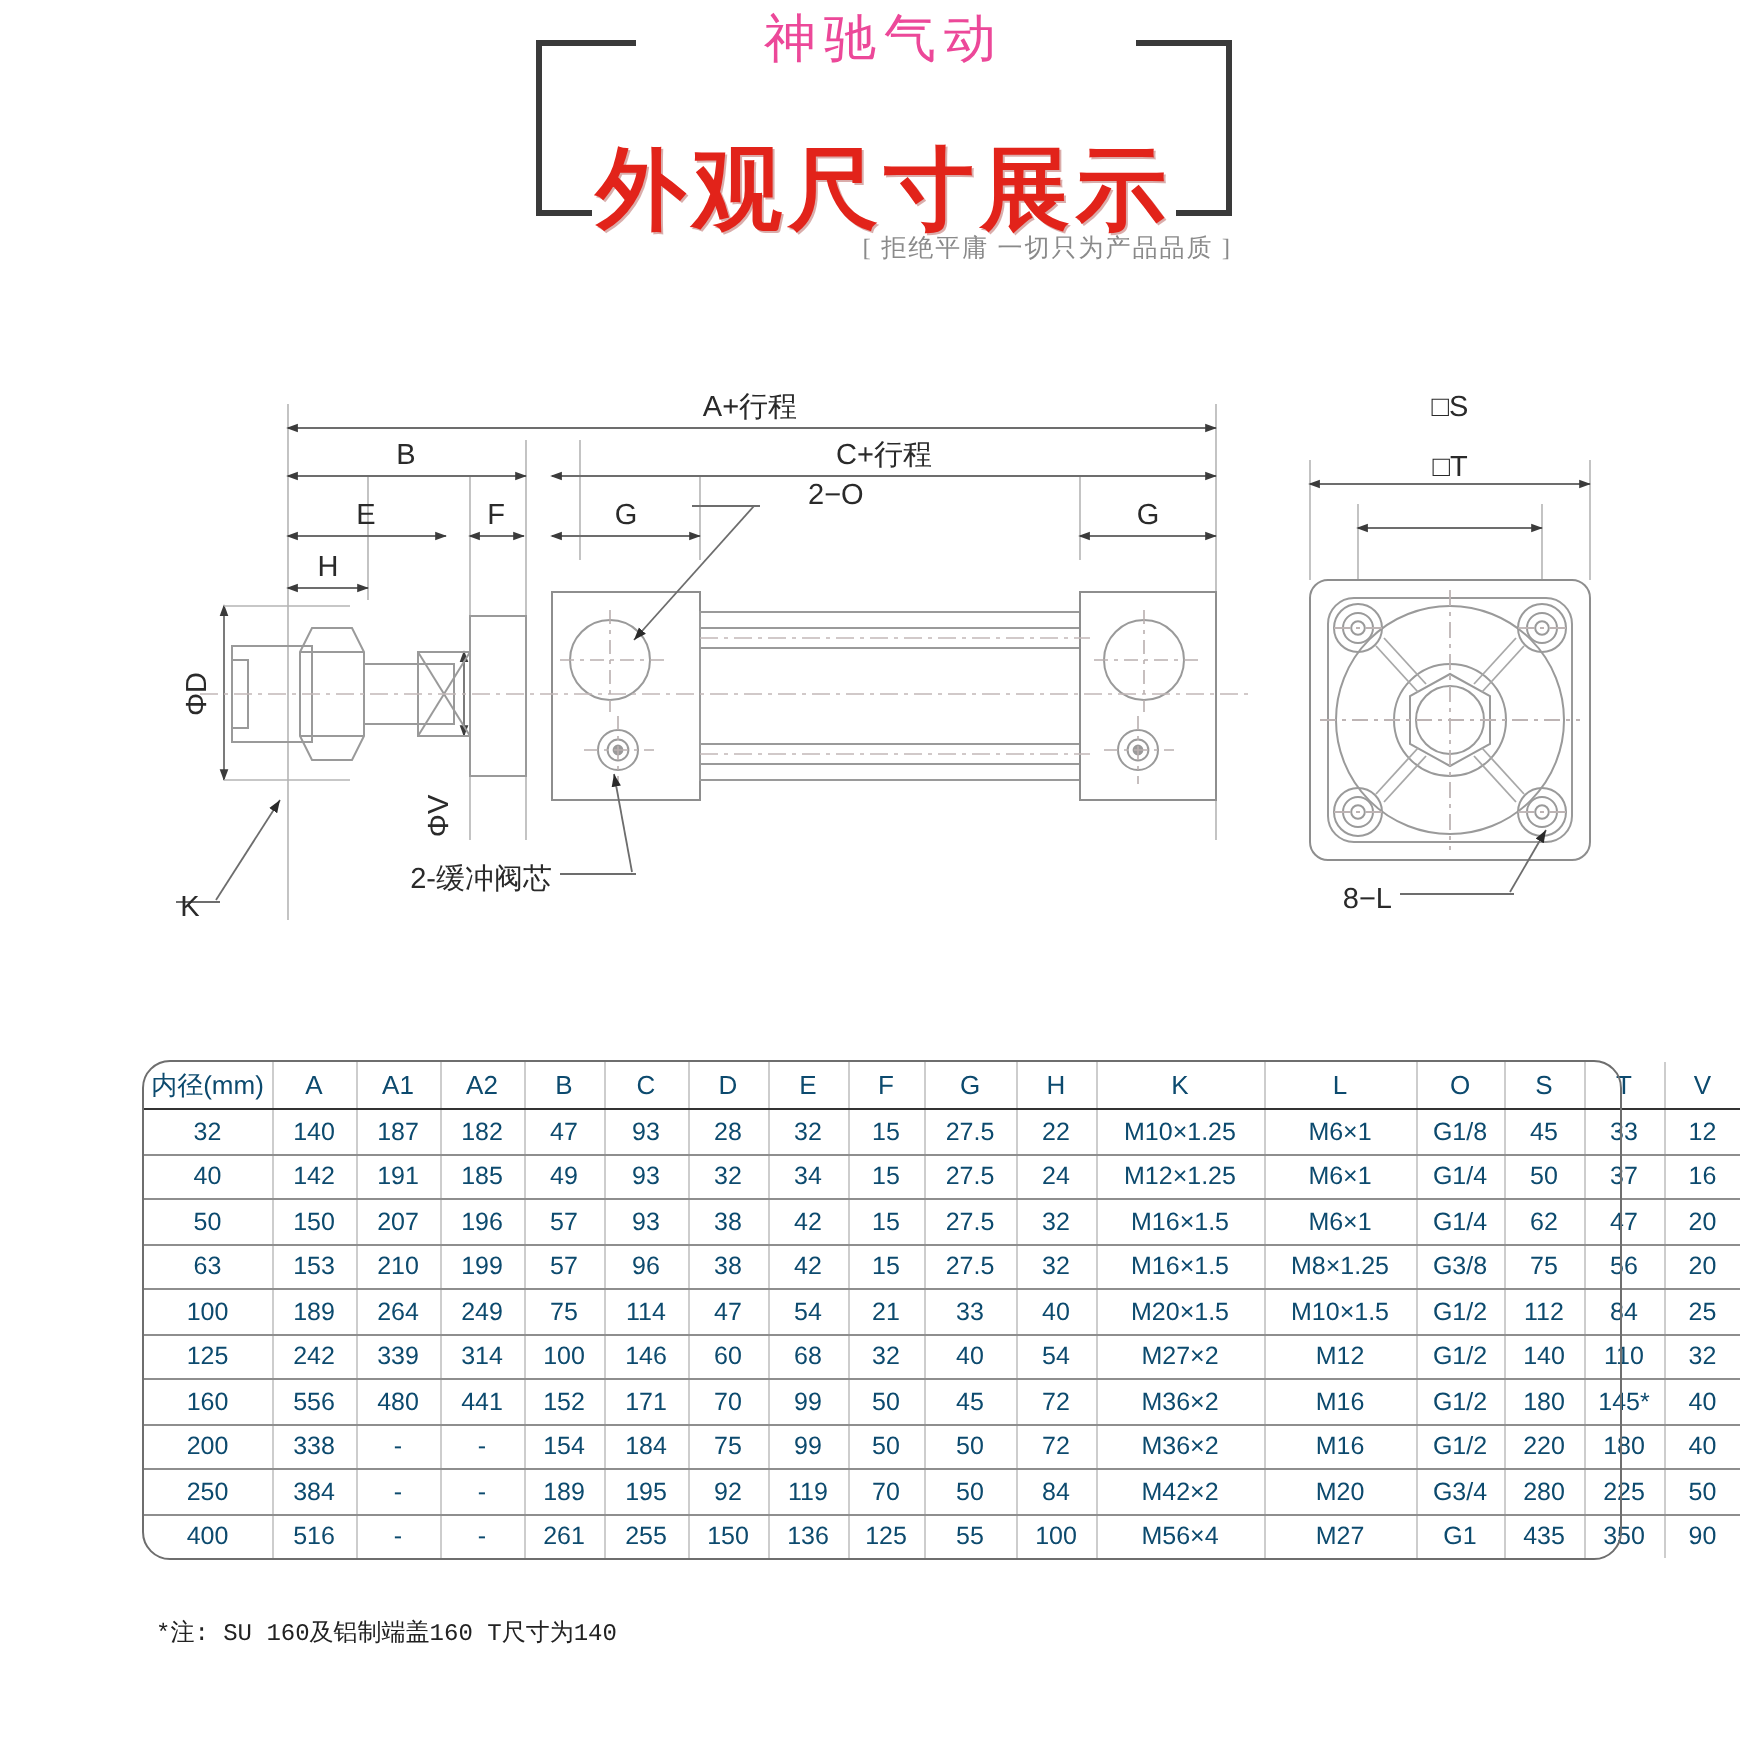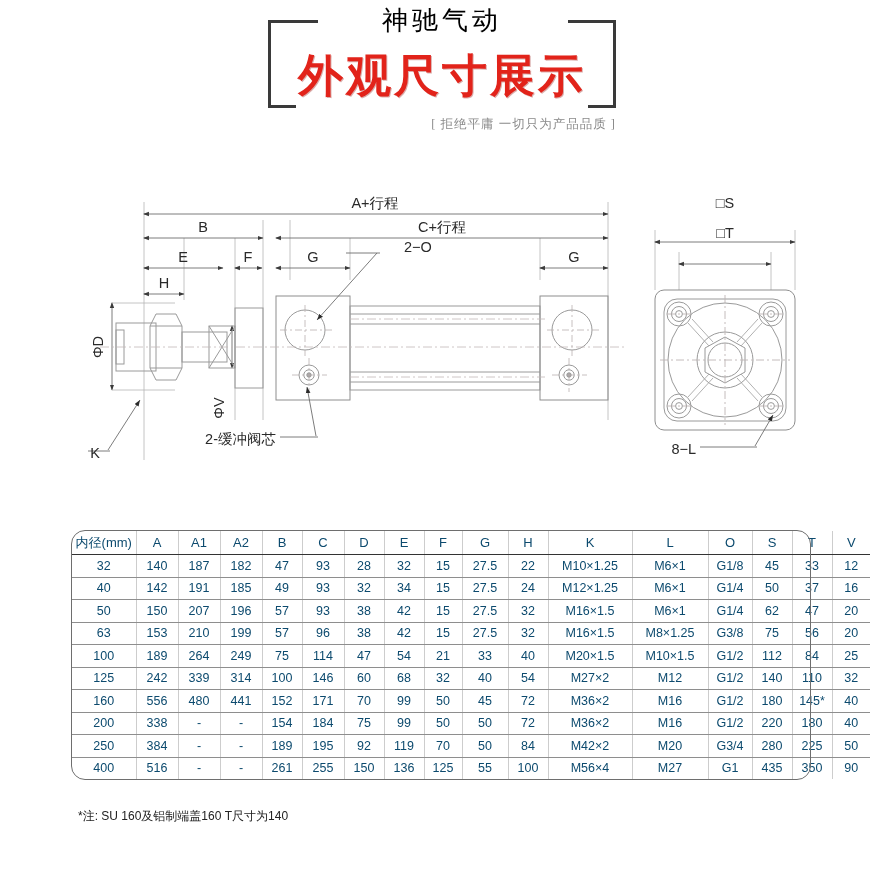--- a/index.html
+++ b/index.html
@@ -23,31 +23,31 @@
   }
   .brand-cover{
     position:absolute;left:50px;top:-12px;width:250px;height:24px;
     background:#ffffff;
   }
   #brand-name{
     position:absolute;left:0;top:-13px;width:348px;
     text-align:center;
     font-size:26px;
     letter-spacing:4px;
-    color:#000000;
+    color:#ec4899;
     line-height:26px;
     font-family:"DejaVu Sans",sans-serif;
     white-space:nowrap;
   }
   .main-cover{
     position:absolute;left:28px;bottom:-14px;width:292px;height:28px;
     background:#ffffff;
   }
   #main-title{
-    position:absolute;left:0;top:32px;width:348px;
+    position:absolute;left:0;top:51px;width:348px;
     text-align:center;
     font-size:45px;
     font-weight:bold;
     letter-spacing:3px;
     color:#e2231a;
     line-height:48px;
     font-family:"DejaVu Sans",sans-serif;
     white-space:nowrap;
     text-shadow:1px 1px 0 rgba(150,20,15,.35);
   }
@@ -98,21 +98,21 @@
   .tbl-outline{
     position:absolute;left:-1px;top:-1px;width:740px;height:calc(100% + 2px);
     border:1.5px solid #6e6e6e;
     border-radius:14px;
     box-sizing:border-box;
     pointer-events:none;
   }
   #table-footnote{
     position:absolute;left:78px;top:808px;
     font-size:12px;color:#222;
-    font-family:Liberation Sans, sans-serif;
+    font-family:Liberation Mono, monospace;
     white-space:nowrap;
   }
   .dim-txt{font-family:"Liberation Sans",sans-serif;}
 </style>
 </head>
 <body>
 
 <div id="title-block">
   <div class="tb-frame"></div>
   <div class="brand-cover"></div>

